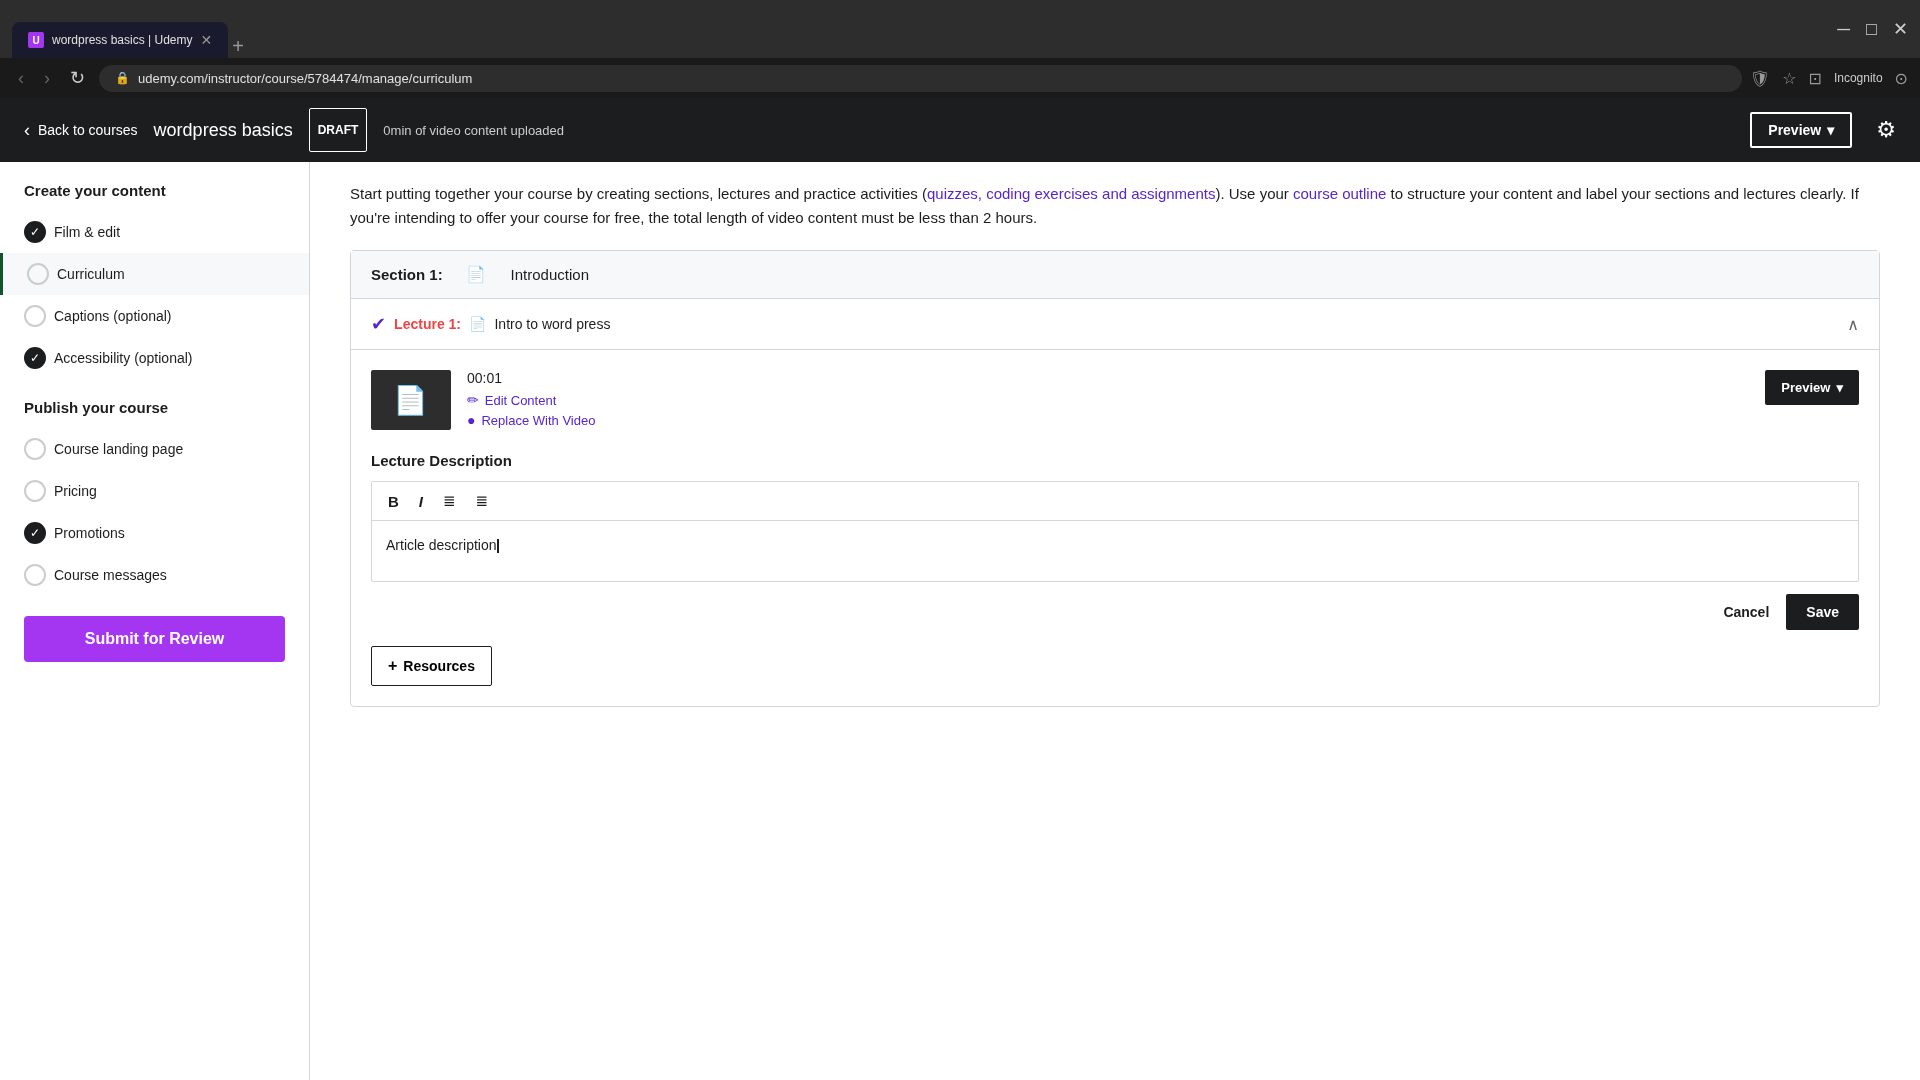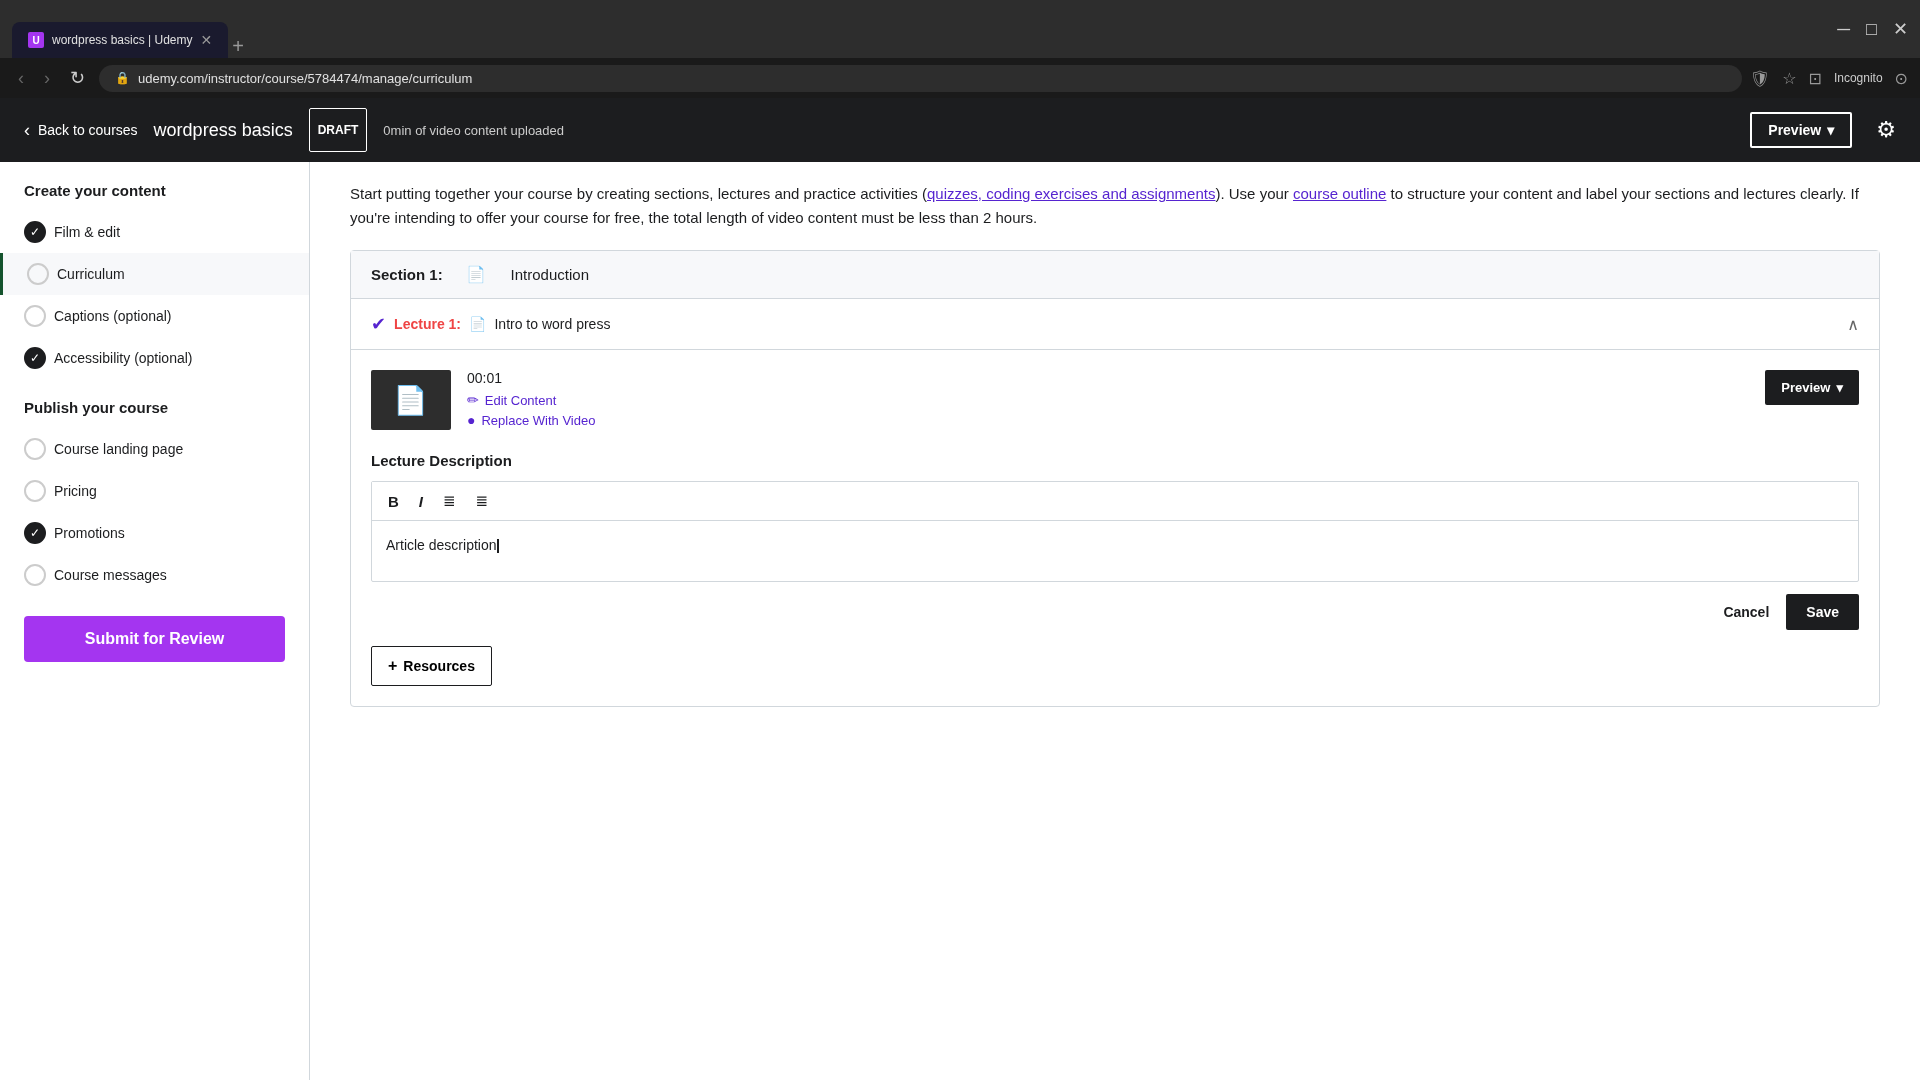--- a/index.html
+++ b/index.html
@@ -233,21 +233,20 @@
       padding: 20px 40px;
     }
     .intro-text {
       font-size: 15px;
       color: #1c1d1f;
       line-height: 1.6;
       margin-bottom: 20px;
     }
     .intro-text a {
       color: #5624d0;
-      text-decoration: underline;
     }
 
     
     .section-card {
       border: 1px solid #d1d7dc;
       border-radius: 4px;
       margin-bottom: 16px;
     }
     .section-header {
       background: #f7f8fa;

